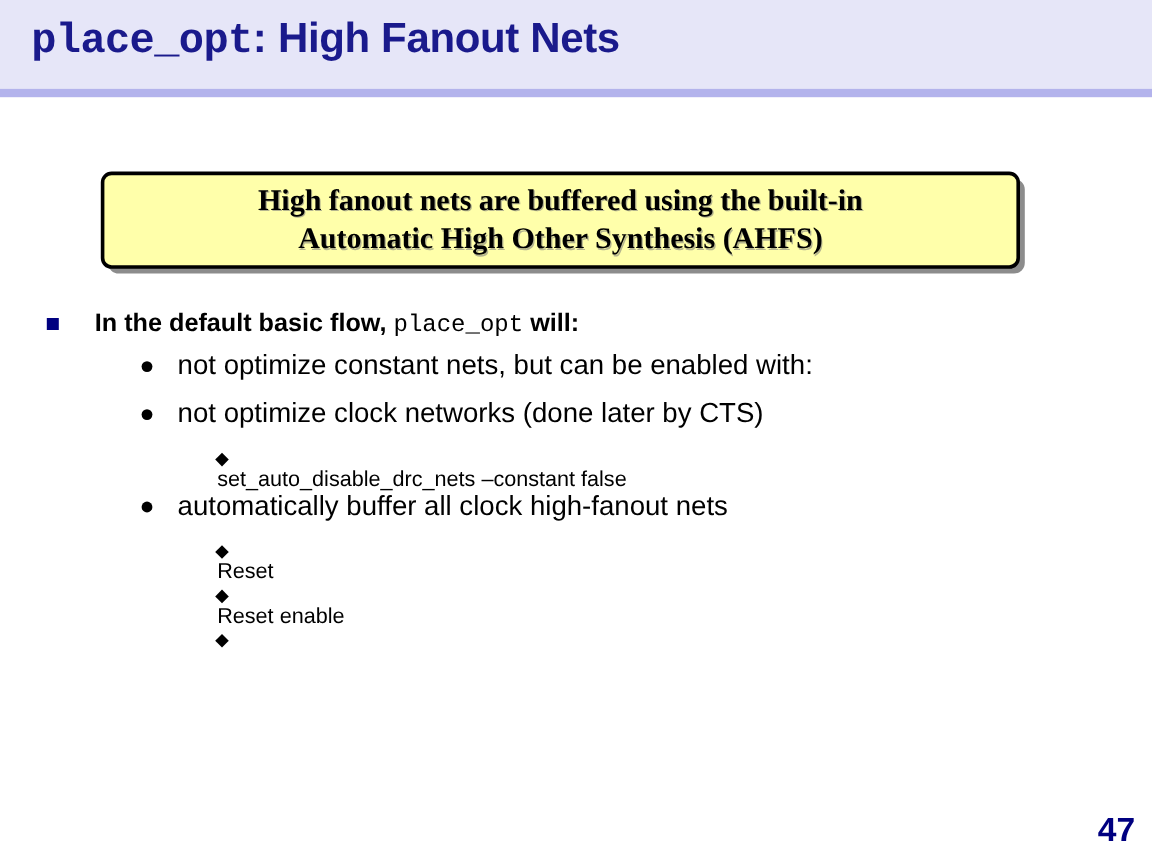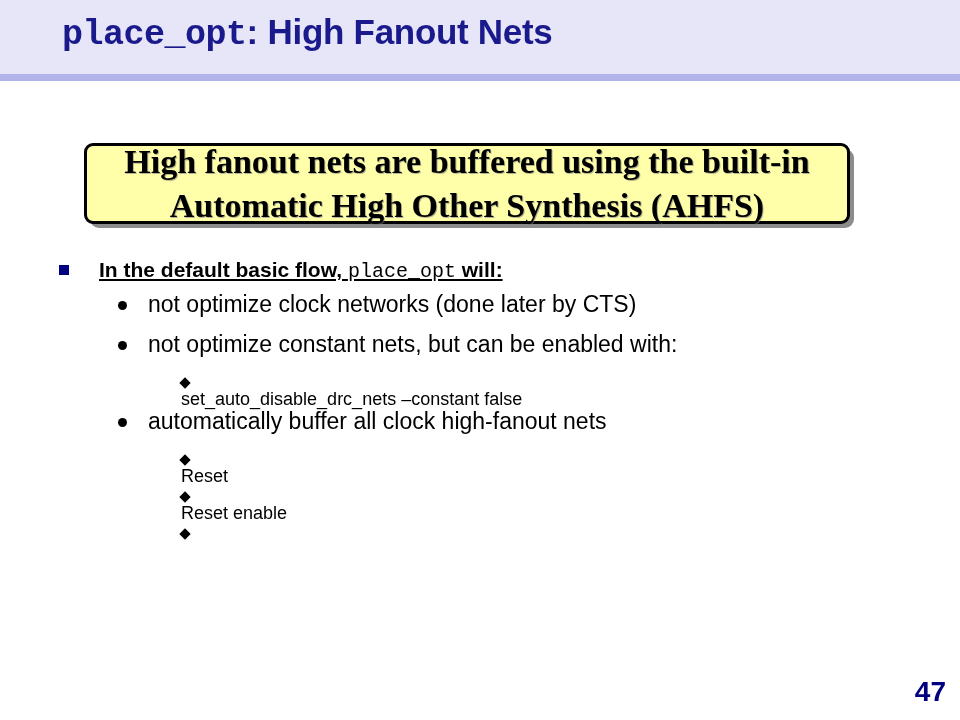--- a/index.html
+++ b/index.html
@@ -24,21 +24,20 @@
     height: 74px;
     background: #e6e6f8;
   }
   #slide-title {
     position: absolute;
     left: 26px;
     top: 14px;
     white-space: nowrap;
     color: #1a1a8c;
     line-height: 1;
-    margin-left: 36px;
   }
   #slide-title .mono-part {
     font-family: "Liberation Mono", "DejaVu Sans Mono", monospace;
     font-weight: bold;
     font-size: 35px;
     letter-spacing: -0.5px;
   }
   #slide-title .colon-part {
     font-family: "Liberation Sans", sans-serif;
     font-weight: bold;
@@ -79,21 +78,21 @@
     border: 3px solid #000000;
     border-radius: 9px;
     display: flex;
     flex-direction: column;
     align-items: center;
     justify-content: center;
   }
   #callout-box .callout-line {
     font-family: "Liberation Serif", "DejaVu Serif", serif;
     font-weight: bold;
-    font-size: 34px;
+    font-size: 25px;
     color: #000000;
     line-height: 1.28;
     text-align: center;
     white-space: nowrap;
     text-shadow: 1px 1px 0 rgba(120,120,120,0.55);
   }
 
   
   #bullet-list {
     position: absolute;
@@ -103,23 +102,22 @@
   }
   .bullet-row {
     position: relative;
     display: flex;
     align-items: flex-start;
     white-space: nowrap;
   }
 
   
   .lvl1 {
-    padding-left: 59px;
+    padding-left: 39px;
     height: 34px;
-    text-decoration: underline;
   }
   .lvl1 .marker {
     width: 10px;
     height: 10px;
     background: #000080;
     margin-top: 9px;
     margin-right: 30px;
     flex: 0 0 auto;
   }
   .lvl1 .txt {
@@ -207,35 +205,35 @@
 
 <div id="bullet-list">
 
   <div class="bullet-row lvl1">
     <span class="marker"></span>
     <span class="txt"><span>In the default basic flow, </span><span class="mono">place_opt</span><span> will:</span></span>
   </div>
 
   <div class="bullet-row lvl2">
     <span class="marker"></span>
+    <span class="txt">not optimize constant nets, but can be enabled with:</span>
+  </div>
+
+  <div class="bullet-row lvl2">
+    <span class="marker"></span>
     <span class="txt">not optimize clock networks (done later by CTS)</span>
   </div>
 
+  <div class="bullet-row lvl3">
+    <span class="marker"></span>
+    <span class="txt">set_auto_disable_drc_nets –constant false</span>
+  </div>
+
   <div class="bullet-row lvl2">
     <span class="marker"></span>
-    <span class="txt">not optimize constant nets, but can be enabled with:</span>
-  </div>
-
-  <div class="bullet-row lvl3">
-    <span class="marker"></span>
-    <span class="txt">set_auto_disable_drc_nets –constant false</span>
-  </div>
-
-  <div class="bullet-row lvl2">
-    <span class="marker"></span>
     <span class="txt">automatically buffer all clock high-fanout nets</span>
   </div>
 
   <div class="bullet-row lvl3">
     <span class="marker"></span>
     <span class="txt">Reset</span>
   </div>
 
   <div class="bullet-row lvl3">
     <span class="marker"></span>

